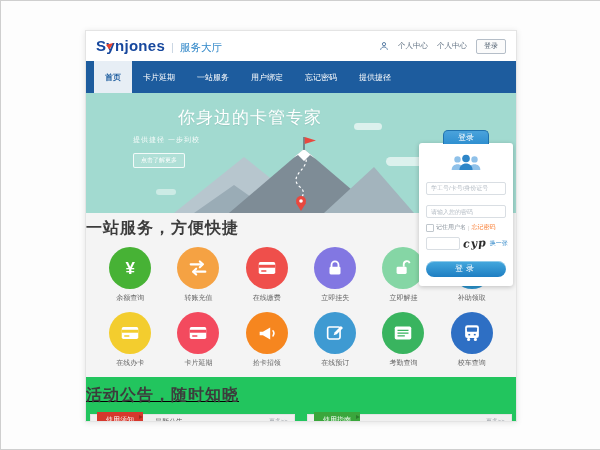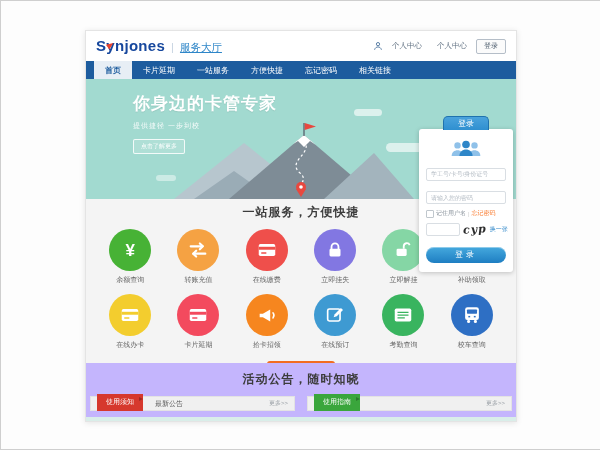--- a/index.html
+++ b/index.html
@@ -7,34 +7,34 @@
   .page{position:absolute;left:84px;top:29px;width:430px;height:390px;background:#fff;
         border:1px solid #e4e4e4;box-shadow:0 1px 6px rgba(0,0,0,.10);overflow:hidden;}
 
   
   .hdr{position:relative;height:30px;display:flex;align-items:center;padding:0 10px;box-sizing:border-box;}
   .logo-wrap{position:relative;display:flex;align-items:baseline;gap:6px;}
   .logo{font-size:15px;font-weight:bold;color:#16479d;letter-spacing:.3px;}
   .logo-accent{position:absolute;left:11px;top:5px;width:0;height:0;border-left:7px solid #e8432e;
                border-top:3px solid transparent;border-bottom:3px solid transparent;transform:rotate(-36deg);}
   .divider{color:#c5d3e0;font-size:11px;}
-  .site-name{color:#2e86c8;font-size:10.5px;text-decoration:underline;}
+  .site-name{color:#2e86c8;font-size:10.5px;}
   .hdr-right{margin-left:auto;display:flex;align-items:center;gap:9px;}
   .hdr-link{font-size:7.5px;color:#5a6b7d;cursor:pointer;display:flex;align-items:center;gap:2px;}
   .hdr-box{font-size:7px;color:#4a5a6a;border:1px solid #b5bec8;border-radius:2px;padding:1.5px 7px;cursor:pointer;background:#fbfbfb;}
 
   
-  .nav{height:18px;background:var(--nav-blue);display:flex;align-items:stretch;padding-left:8px;}
+  .nav{height:32px;background:var(--nav-blue);display:flex;align-items:stretch;padding-left:8px;}
   .nav-item{font-size:8px;color:#fff;display:flex;align-items:center;padding:0 11px;cursor:pointer;}
   .nav-item.active{background:#e7eef5;color:var(--nav-blue);font-weight:bold;}
 
   
   .hero{position:relative;height:120px;background:var(--banner-teal);overflow:visible;}
   .hero-text{position:absolute;left:47px;top:13px;color:#fff;z-index:2;}
-  .hero-title{font-size:17px;font-weight:bold;letter-spacing:1px;text-shadow:0 1px 1px rgba(0,0,0,.08);}
+  .hero-title{font-size:17px;font-weight:normal;letter-spacing:1px;text-shadow:0 1px 1px rgba(0,0,0,.08);margin-left:45px;}
   .hero-sub{font-size:7px;margin-top:6px;color:rgba(255,255,255,.92);letter-spacing:1px;}
   .hero-cta{display:inline-block;margin-top:8px;font-size:6px;color:#fff;border:1px solid rgba(255,255,255,.85);
             background:rgba(255,255,255,.14);padding:2px 7px;border-radius:2px;cursor:pointer;}
   .mountains{position:absolute;left:88px;bottom:0;z-index:1;}
   .cloud{position:absolute;background:rgba(255,255,255,.62);border-radius:20px;z-index:1;}
   .cloud.c1{width:46px;height:9px;left:300px;top:64px;}
   .cloud.c2{width:28px;height:7px;left:268px;top:30px;}
   .cloud.c3{width:20px;height:6px;left:70px;top:96px;background:rgba(255,255,255,.45);}
 
   
@@ -54,32 +54,32 @@
   .captcha-row{display:flex;align-items:center;gap:3px;margin-bottom:7px;}
   .captcha-row input{width:34px;margin:0;flex:none;}
   .captcha-text{font-family:"DejaVu Serif",serif;font-style:italic;font-weight:bold;font-size:11px;color:#2b2b2b;
                 transform:rotate(-4deg);letter-spacing:1px;cursor:pointer;}
   .captcha-change{font-size:6px;color:#2e86c8;cursor:pointer;white-space:nowrap;}
   .login-btn{width:100%;height:16px;border:none;border-radius:8px;color:#fff;font-size:8px;letter-spacing:3px;
              background:linear-gradient(#45a9de,#1e7ec2);box-shadow:inset 0 1px 0 rgba(255,255,255,.4);cursor:pointer;}
 
   
   .services{background:#f4f4f4;height:164px;box-sizing:border-box;padding-top:5px;}
-  .sec-title{text-align:center;font-size:12px;color:#3c3c3c;font-weight:bold;letter-spacing:1px;}
+  .sec-title{font-size:16px;color:#3c3c3c;font-weight:bold;letter-spacing:1px;}
   .svc-grid{display:grid;grid-template-columns:repeat(6,1fr);row-gap:9px;padding:8px 10px 0;}
   .svc{display:flex;flex-direction:column;align-items:center;cursor:pointer;}
   .svc-circle{width:42px;height:42px;border-radius:50%;display:flex;align-items:center;justify-content:center;}
   .svc-label{font-size:7px;color:#666;margin-top:4px;}
   .glyph-yen{color:#fff;font-size:17px;font-weight:bold;line-height:1;}
   .more-wrap{text-align:center;margin-top:7px;}
   .more-btn{display:inline-block;background:var(--more-orange);color:#fff;font-size:7px;padding:3.5px 13px;
             border-radius:3px;cursor:pointer;letter-spacing:1px;}
 
   
-  .bottom{position:relative;background:#c4b5fd;height:58px;box-sizing:border-box;padding-top:8px;}
+  .bottom{position:relative;background:#22c55e;height:58px;box-sizing:border-box;padding-top:8px;text-decoration:underline;}
   .panels{display:flex;gap:12px;padding:8px 4px 0;}
   .panel{flex:1;}
   .panel-bar{position:relative;height:15px;background:#f0f0f0;border:1px solid #e3e3e3;display:flex;align-items:center;box-sizing:border-box;}
   .ribbon{position:relative;height:17px;margin-left:6px;margin-top:-3px;padding:0 9px;color:#fff;font-size:7px;
           display:flex;align-items:center;cursor:pointer;z-index:2;}
   .ribbon::after{content:'';position:absolute;right:-4px;top:3px;border:4px solid transparent;border-left-color:rgba(0,0,0,.25);border-top-width:2px;border-bottom-width:2px;}
   .plain-tab{font-size:7px;color:#555;margin-left:12px;cursor:pointer;}
   .more-link{margin-left:auto;margin-right:6px;font-size:6px;color:#9aa0a6;cursor:pointer;}
   .footer-strip{position:absolute;left:0;right:0;bottom:0;height:4px;background:#d9eee9;}
 </style>
@@ -98,35 +98,35 @@
       </div>
       <div class="hdr-right">
         <span style="display:flex;">
           <svg viewBox="0 0 16 16" width="10" height="10">
               <g fill="none" stroke="#5b7fa6" stroke-width="1.6">
                 <circle cx="8" cy="5" r="2.6"></circle>
                 <path d="M2.5 14c.8-3 3-4.5 5.5-4.5s4.7 1.5 5.5 4.5"></path>
               </g>
             </svg>
         </span>
-        <span id="user-menu" style="display:flex;gap:15px;">
+        <span id="user-menu" style="display:flex;gap:9px;">
             <span class="hdr-link">个人中心</span>
             <span class="hdr-link">个人中心</span>
           </span>
         <span class="hdr-box">登录</span>
       </div>
     </div>
 
     <div class="nav" id="main-nav">
         <div class="nav-item active">首页</div>
         <div class="nav-item">卡片延期</div>
         <div class="nav-item">一站服务</div>
-        <div class="nav-item">方便快捷</div>
+        <div class="nav-item">用户绑定</div>
         <div class="nav-item">忘记密码</div>
-        <div class="nav-item">相关链接</div>
+        <div class="nav-item">提供捷径</div>
       </div>
 
     <div class="hero">
       <div class="hero-text">
         <div class="hero-title">你身边的卡管专家</div>
         <div class="hero-sub">提供捷径 一步到校</div>
         <span class="hero-cta">点击了解更多</span>
       </div>
       <div class="cloud c1"></div>
       <div class="cloud c2"></div>

